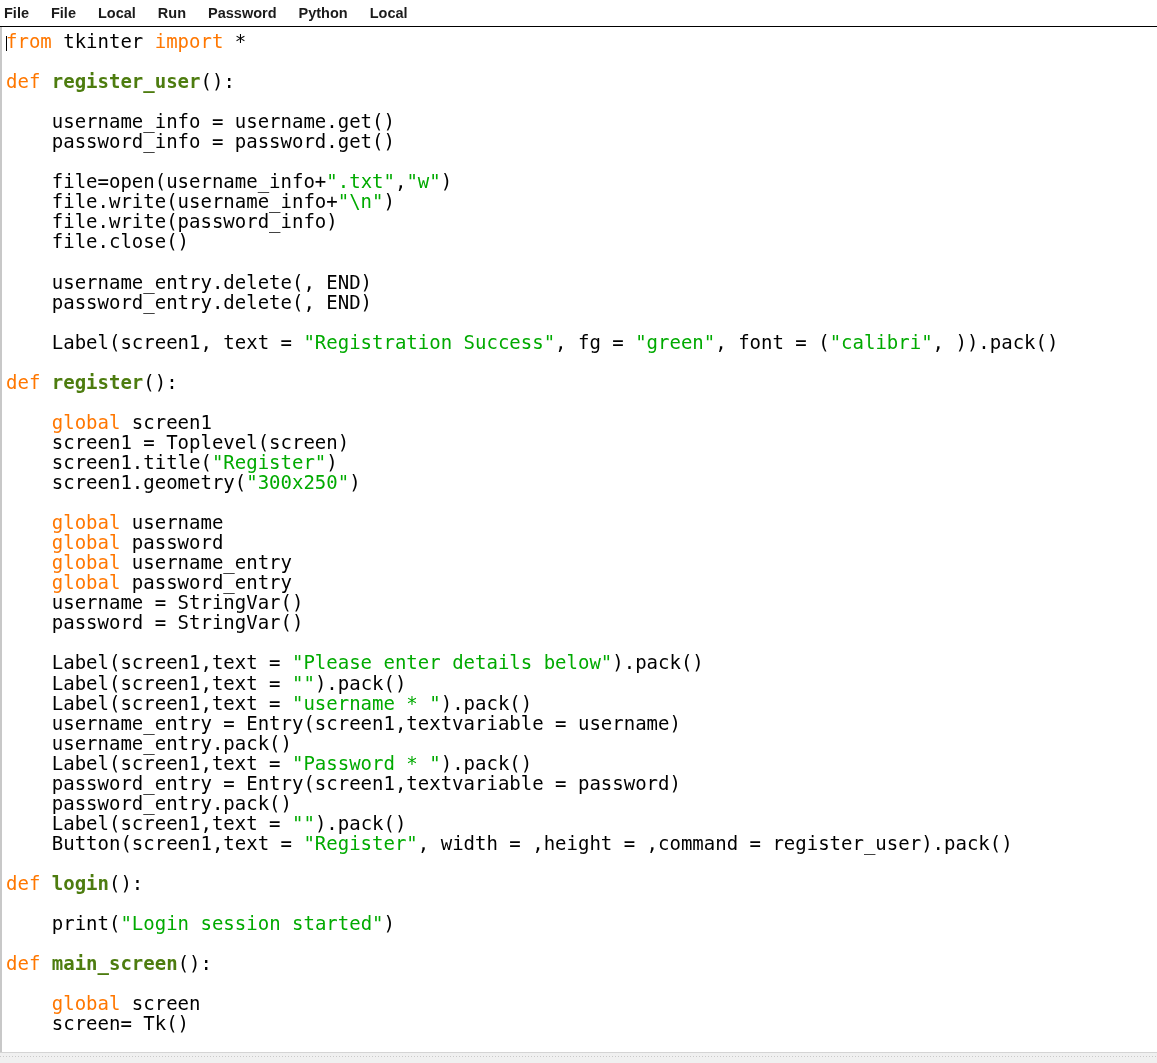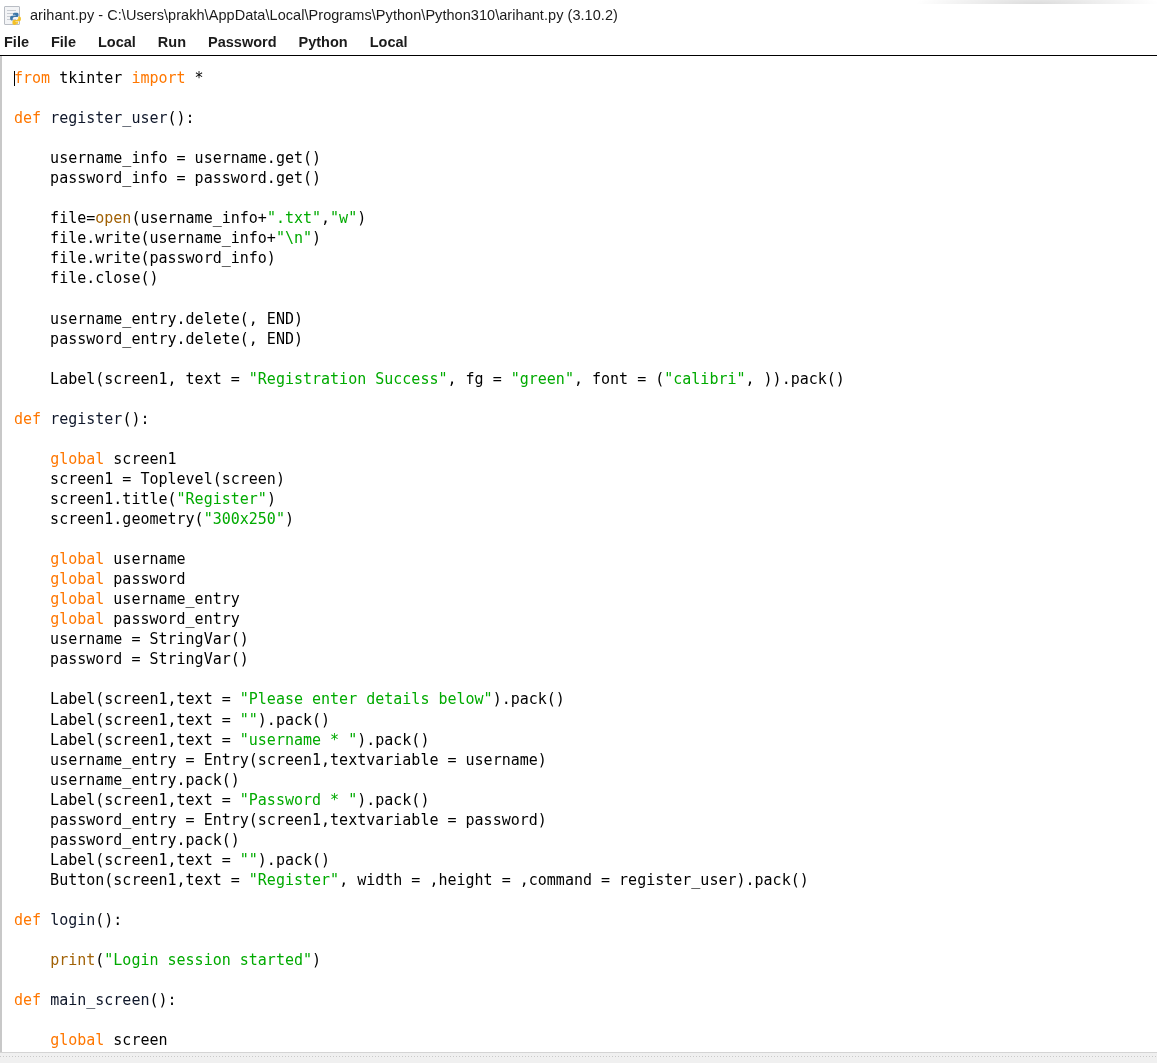--- a/index.html
+++ b/index.html
@@ -109,35 +109,35 @@
   
   .editor-wrap {
     flex: 1 1 auto;
     position: relative;
     background: #ffffff;
     overflow: hidden;
     border-left: 2px solid #c8c8c8;
     box-sizing: border-box;
   }
   .code {
-    margin: 8px;
+    margin: 0;
     padding: 4px 0 0 4px;
     font-family: "DejaVu Sans Mono", "Liberation Mono", monospace;
-    font-size: 15px;
+    font-size: 19px;
     line-height: 20.05px;
     color: #000000;
     white-space: pre;
     tab-size: 4;
   }
   .code .ln { display: block; height: 20.05px; }
 
   
   .kw  { color: #ff7700; }       
-  .fn  { color: #0f172a; }       
-  .bi  { color: #a16207; }       
+  .fn  { color: #4d7c0f; font-weight: bold; }       
+  .bi  { color: #000000; }       
   .st  { color: #00aa00; }       
 
   
   .caret {
     display: inline-block;
     width: 1px;
     height: 15px;
     background: #000;
     vertical-align: -3px;
     margin-right: -1px;
@@ -156,31 +156,20 @@
     left: 0; right: 0; top: 3px;
     height: 1px;
     background: repeating-linear-gradient(to right, #c9c9c9 0 1px, transparent 1px 3px);
   }
 </style>
 </head>
 <body>
 
 <div id="window">
 
-  <div class="titlebar">
-    <div class="tr-artifact"></div>
-    <span class="title-icon">
-      <span class="doc"></span>
-      <svg class="pysnake" viewBox="0 0 24 24" xmlns="http://www.w3.org/2000/svg">
-        <path d="M11.9 1.2c-2.6 0-4.6.8-4.6 2.6v2.4h5v.7H5.4c-2 0-3.4 1.3-3.4 4.3 0 2.9 1.1 4.3 3 4.3h1.8v-2.8c0-2 1.6-3.5 3.6-3.5h4.3c1.6 0 2.9-1.3 2.9-2.9V3.8c0-1.7-1.6-2.6-4.3-2.6h-1.4zM9.3 3c.5 0 .9.4.9.9s-.4.9-.9.9-.9-.4-.9-.9.4-.9.9-.9z" fill="#3b76a8"></path>
-        <path d="M12.1 22.8c2.6 0 4.6-.8 4.6-2.6v-2.4h-5v-.7h6.9c2 0 3.4-1.3 3.4-4.3 0-2.9-1.1-4.3-3-4.3h-1.8v2.8c0 2-1.6 3.5-3.6 3.5H9.3c-1.6 0-2.9 1.3-2.9 2.9v3.5c0 1.7 1.6 2.6 4.3 2.6h1.4zM14.7 21c-.5 0-.9-.4-.9-.9s.4-.9.9-.9.9.4.9.9-.4.9-.9.9z" fill="#f4c025"></path>
-      </svg>
-    </span>
-    <span class="titlebar-text">arihant.py - C:\Users\prakh\AppData\Local\Programs\Python\Python310\arihant.py (3.10.2)</span>
-  </div>
 
   <div class="menubar">
     <div class="menu-item">File</div>
     <div class="menu-item">File</div>
     <div class="menu-item">Local</div>
     <div class="menu-item">Run</div>
     <div class="menu-item">Password</div>
     <div class="menu-item">Python</div>
     <div class="menu-item">Local</div>
   </div>

